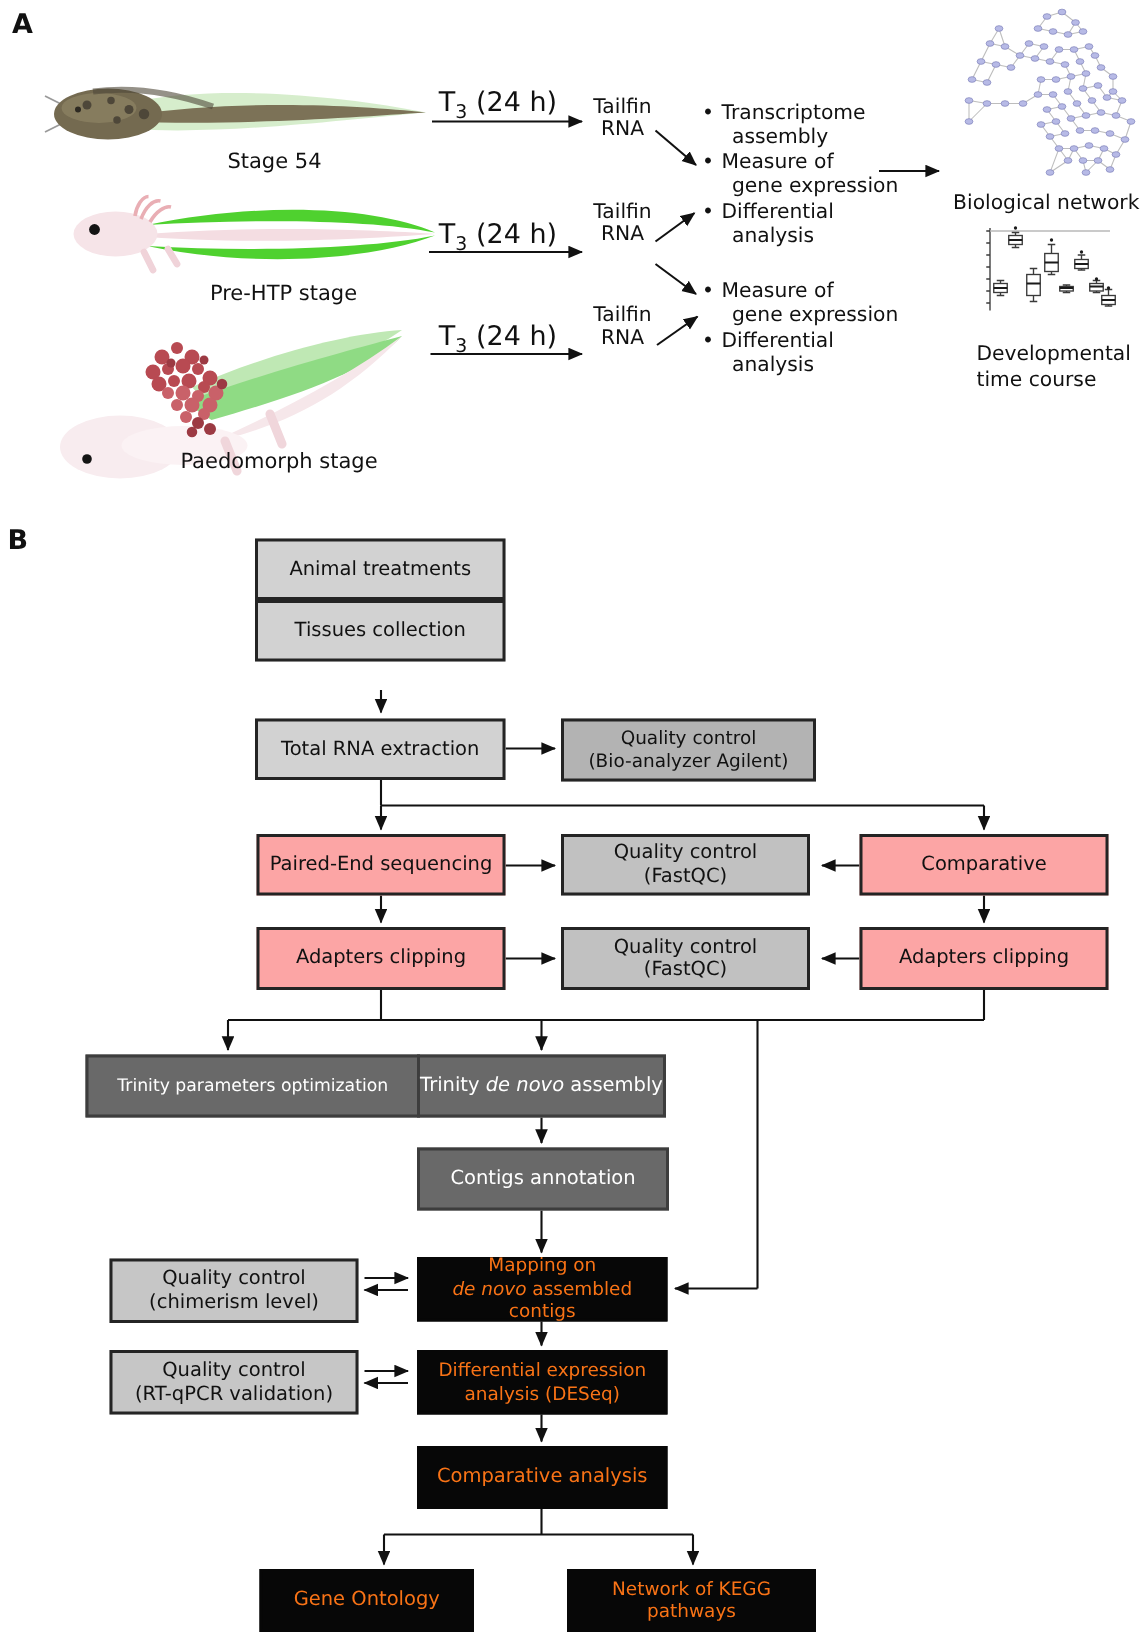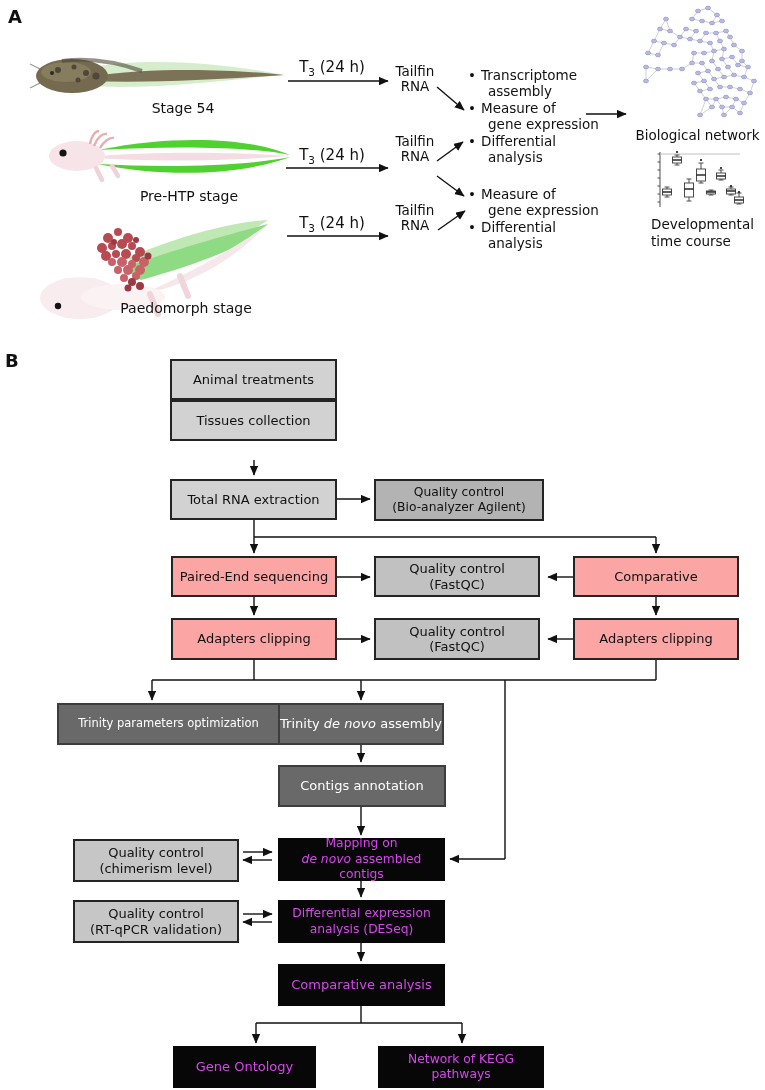--- a/index.html
+++ b/index.html
@@ -1,37 +1,37 @@
 <!DOCTYPE html>
 <html><head>
 <meta charset="utf-8">
 <style>
   html,body{margin:0;padding:0;background:#fff;}
   #fig{position:relative;width:765px;height:1090px;background:#fff;
        font-family:"DejaVu Sans","Liberation Sans",sans-serif;color:#111;overflow:hidden;}
   svg.layer{position:absolute;left:0;top:0;}
   .plabel{position:absolute;font-weight:bold;font-size:18px;z-index:5;}
   .cap{position:absolute;font-size:14px;text-align:center;z-index:4;}
-  .t3{position:absolute;font-size:15px;text-align:center;width:92px;z-index:4;}
+  .t3{position:absolute;font-size:18px;text-align:center;width:92px;z-index:4;}
   .t3 sub{font-size:70%;}
   .tailfin{position:absolute;font-size:13.5px;line-height:15px;text-align:center;width:58px;z-index:4;}
   .bullets{position:absolute;font-size:13.5px;line-height:16px;z-index:4;}
   .bi{display:flex;margin-bottom:1px;}
   .bi .dot{width:13px;}
   .ind{padding-left:7px;}
   .outcap{position:absolute;font-size:13.5px;line-height:17px;z-index:4;}
   .bx{position:absolute;display:flex;align-items:center;justify-content:center;text-align:center;
       border:2px solid #242424;box-sizing:border-box;font-size:13px;line-height:15.5px;z-index:3;background:#d2d2d2;}
   .light{background:#d2d2d2;}
   .mid{background:#fca5a5;}
   .ba{background:#b3b3b3;}
   .fq{background:#c1c1c1;}
   .qc2{background:#c6c6c6;}
   .dark{background:#696969;color:#fff;border-color:#3d3d3d;}
-  .blk{background:#070707;color:#d946ef;border-color:#070707;}
+  .blk{background:#070707;color:#f97316;border-color:#070707;}
   .f12{font-size:12.3px;}
   .f115{font-size:11.5px;}
   i{font-style:italic;}
 </style>
 </head>
 <body>
 
 <div id="fig">
 
   <svg class="layer" width="765" height="1090" viewBox="0 0 765 1090">
@@ -415,21 +415,21 @@
       <line x1="76.5" y1="42" x2="85.5" y2="42" stroke="#1a1a1a" stroke-width="1.4"></line>
       <circle cx="81" cy="37" r="1.1" fill="#1a1a1a"></circle>
       <line x1="89" y1="44" x2="89" y2="48" stroke="#3a3a3a" stroke-width="0.9"></line>
       <line x1="89" y1="54" x2="89" y2="55" stroke="#3a3a3a" stroke-width="0.9"></line>
       <line x1="86.5" y1="44" x2="91.5" y2="44" stroke="#3a3a3a" stroke-width="0.9"></line>
       <line x1="86.5" y1="55" x2="91.5" y2="55" stroke="#3a3a3a" stroke-width="0.9"></line>
       <rect x="84.5" y="48" width="9" height="6" fill="#fff" stroke="#3a3a3a" stroke-width="0.9"></rect>
       <line x1="84.5" y1="51" x2="93.5" y2="51" stroke="#1a1a1a" stroke-width="1.4"></line>
       <circle cx="89" cy="43" r="1.1" fill="#1a1a1a"></circle>
     </svg>
-  <div class="outcap" style="left:651px;top:216px;width:115px">Developmental time course</div>
+  <div class="outcap" style="left:651px;top:228px;width:115px">Developmental time course</div>
 
   <div class="plabel" style="left:5px;top:350px">B</div>
 
   <div class="bx light" style="left:170px;top:359px;width:167px;height:41px">
       <span>Animal treatments</span>
     </div>
   <div class="bx light" style="left:170px;top:400px;width:167px;height:41px">
       <span>Tissues collection</span>
     </div>
   <div class="bx light" style="left:170px;top:479px;width:167px;height:41px">

